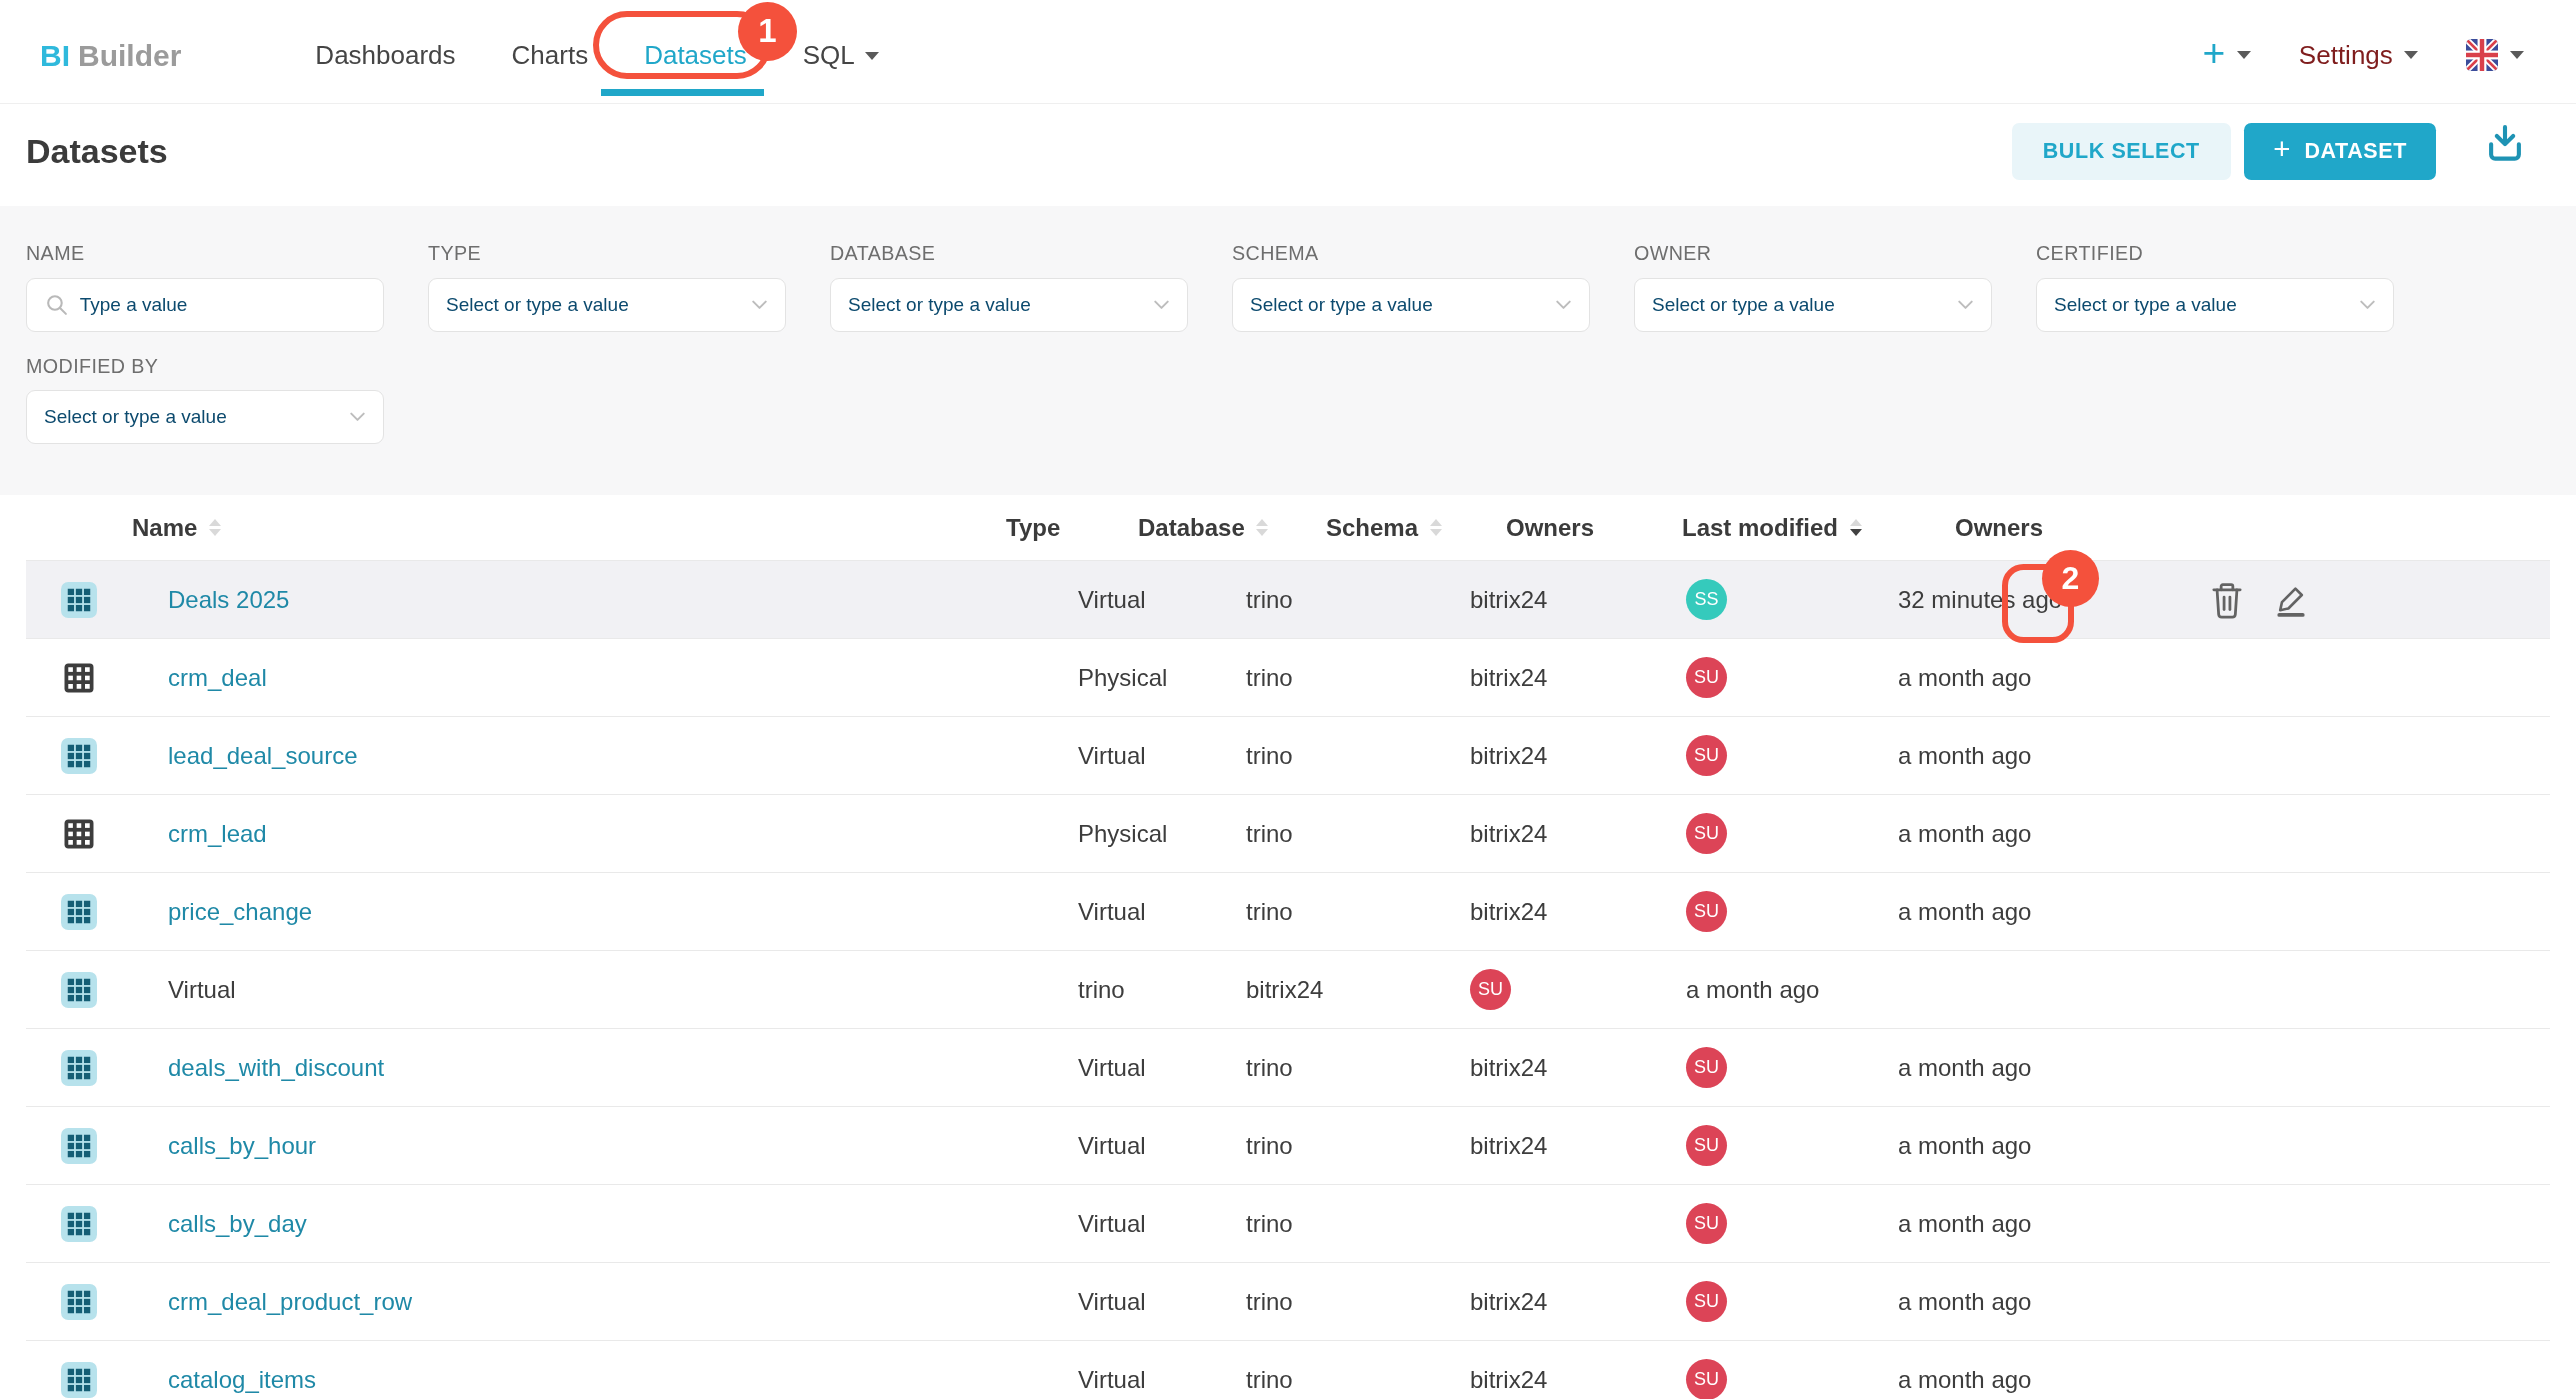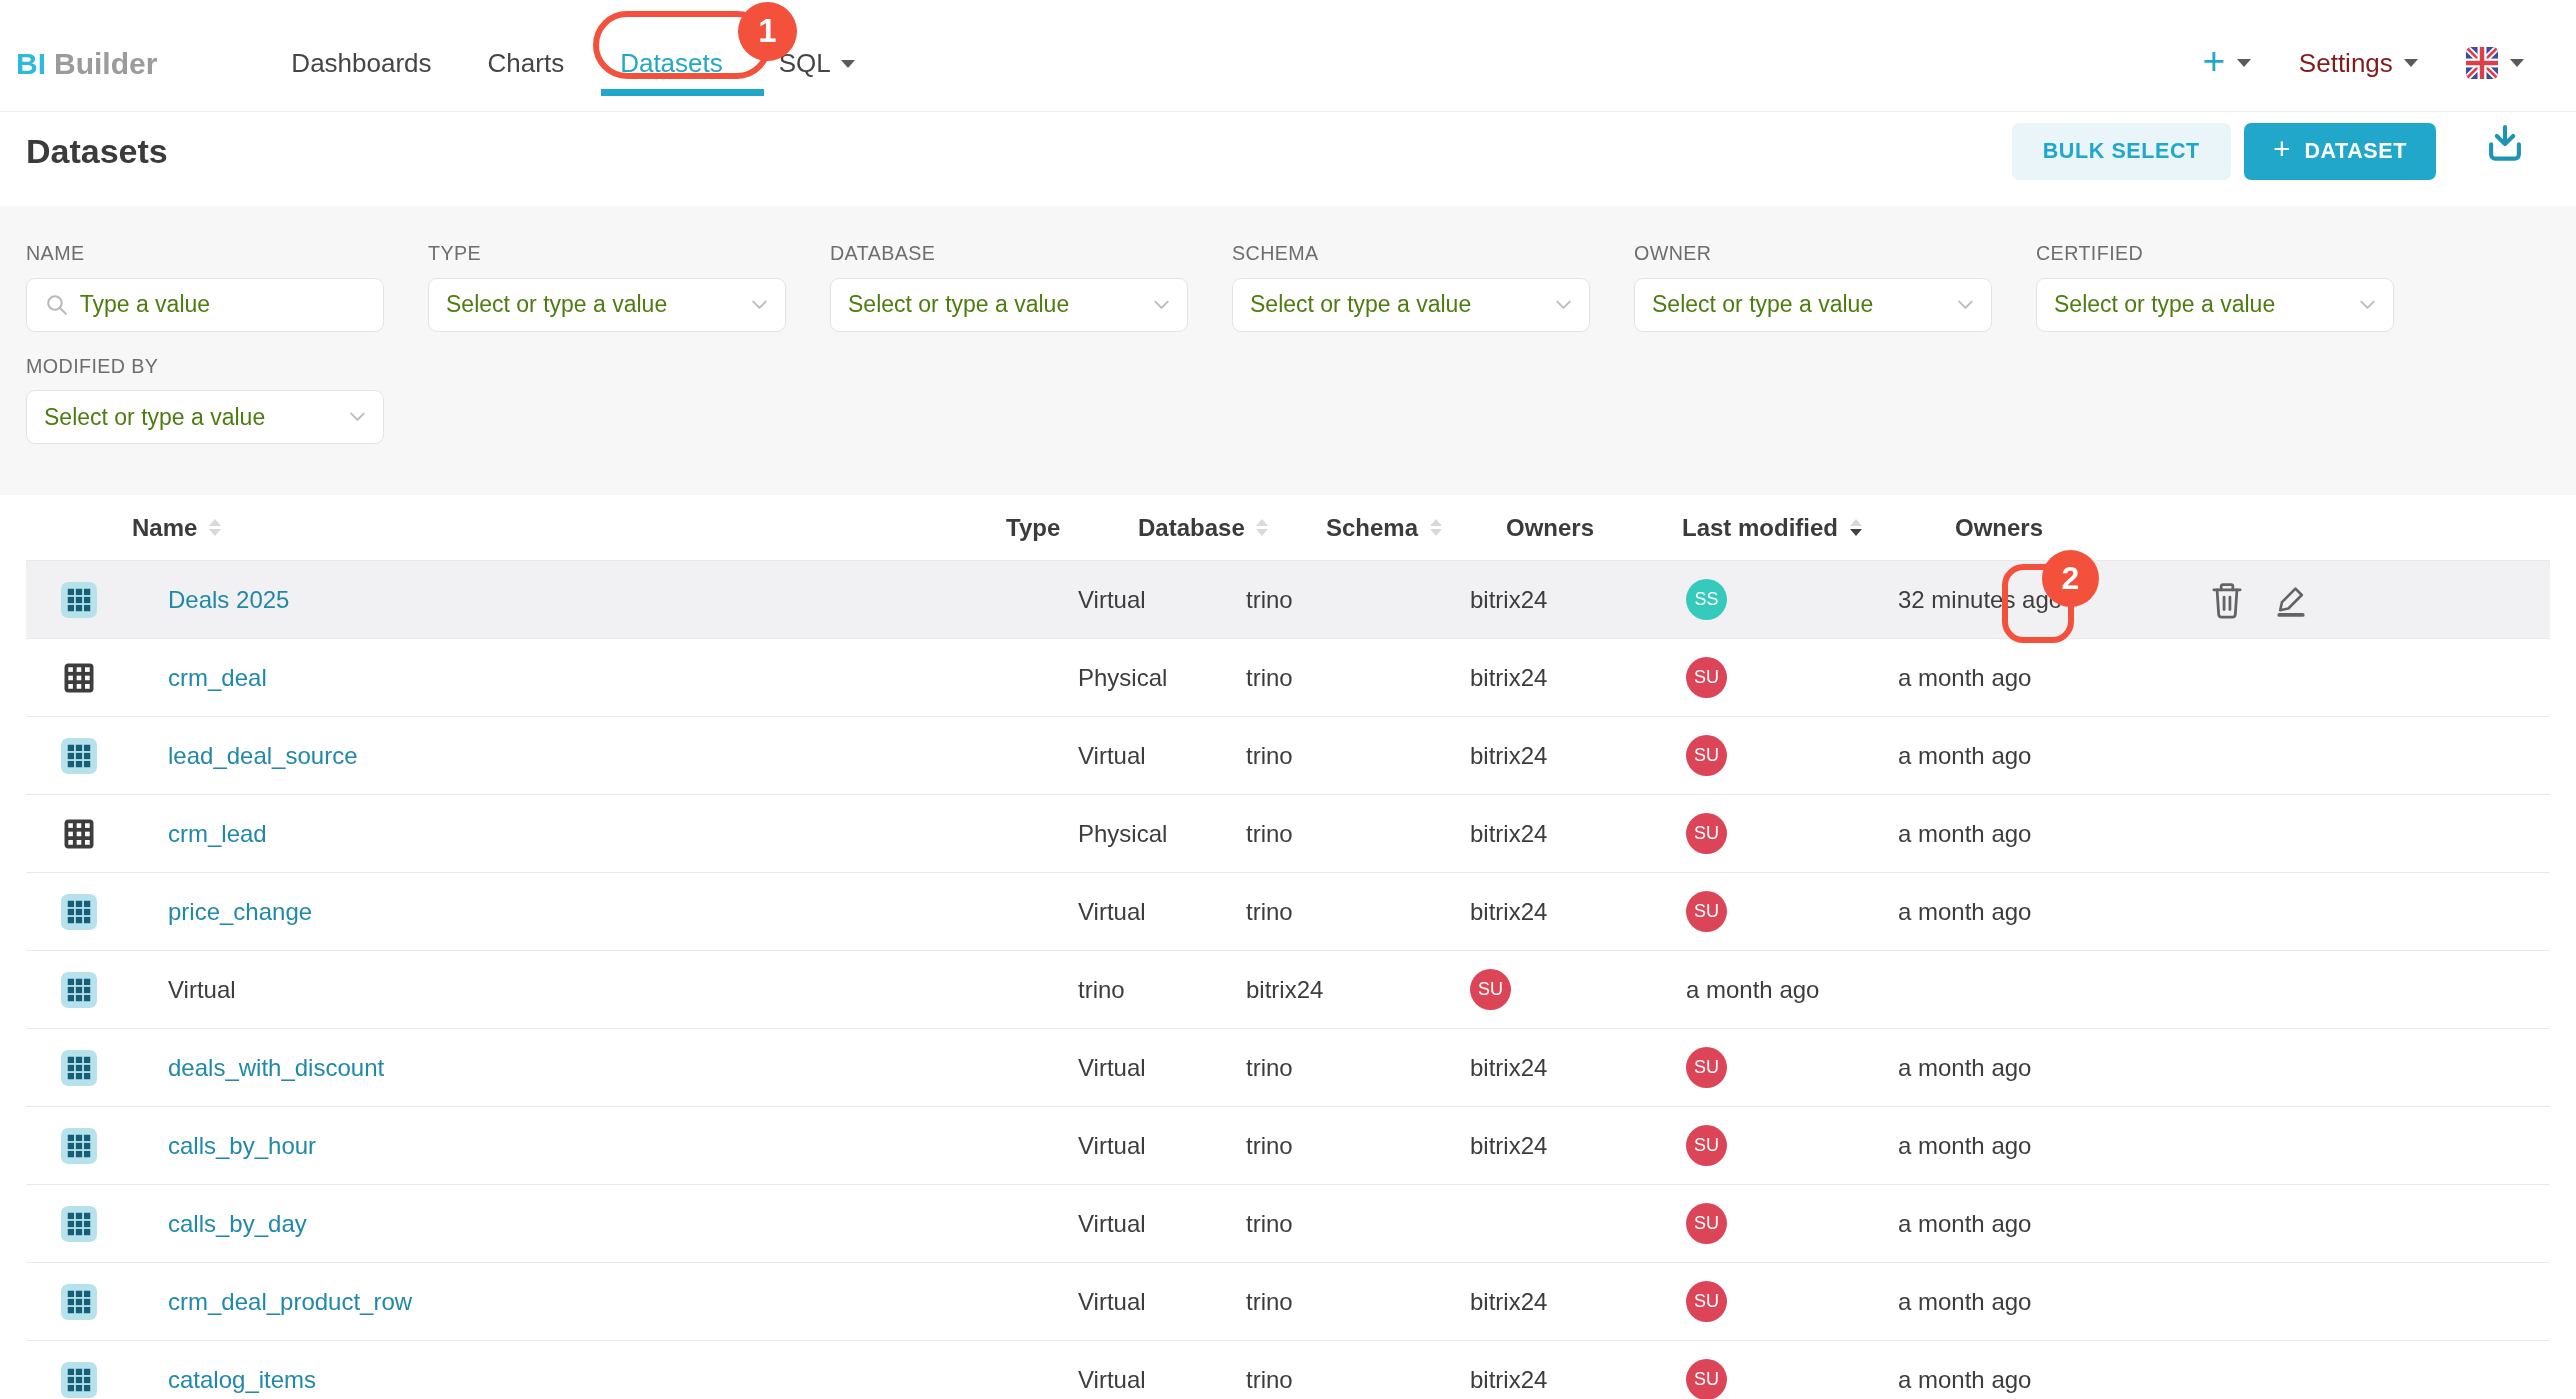--- a/index.html
+++ b/index.html
@@ -4,23 +4,23 @@
 <style>
   * { box-sizing: border-box; margin: 0; padding: 0; }
   html,body { width: 2576px; height: 1400px; }
   body {
     position: relative; overflow: hidden; background: #ffffff;
     font-family: "Liberation Sans", "DejaVu Sans", sans-serif; color: #3d3d3d;
   }
 
   
   .navbar {
-    position: absolute; top: 16px; left: 0; width: 2576px; height: 96px;
+    position: absolute; top: 8px; left: 0; width: 2576px; height: 96px;
     background: #fff; border-bottom: 0.9px solid #efefef;
-    display: flex; align-items: center; padding: 0 52px 0 16px; z-index: 10;
+    display: flex; align-items: center; padding: 0 52px 0 40px; z-index: 10;
   }
   .logo { display: flex; align-items: baseline; gap: 8px; font-size: 30px; font-weight: 700; }
   .logo .bi { color: #2fb9dc; }
   .logo .builder { color: #9b9b9b; }
   .nav-items { display: flex; align-items: center; margin-left: 134px; gap: 56px; }
   .nav-item { font-size: 26px; color: #454545; display: flex; align-items: center; gap: 10.7px; cursor: pointer; white-space: nowrap; }
   .nav-item.active { color: #20a7c9; }
   .caret-down { width: 0; height: 0; border-left: 7.2px solid transparent; border-right: 7.2px solid transparent; border-top: 8px solid #5a5a5a; display: inline-block; }
   .nav-right { margin-left: auto; display: flex; align-items: center; gap: 48px; }
   .nav-group { display: flex; align-items: center; gap: 11.6px; cursor: pointer; }
@@ -48,21 +48,21 @@
   .filters-section {
     position: absolute; top: 206px; left: 0; width: 2576px; height: 289px;
     background: #f7f7f8; padding: 36px 26px 0;
   }
   .filter-row { display: flex; gap: 44px; }
   .filter-row + .filter-row { margin-top: 23px; }
   .filter { width: 358px; }
   .filter-label { font-size: 19.7px; color: #6e6e6e; letter-spacing: 0.4px; margin-bottom: 12.5px; }
   .filter-box { position: relative; height: 54px; background: #fff; border: 1.8px solid #e3e3e3;
                 border-radius: 9px; display: flex; align-items: center; padding: 0 41px 0 17px; cursor: text; }
-  .filter-box .ph { font-size: 23px; color: #4d7c0f; white-space: nowrap; overflow: hidden; }
+  .filter-box .ph { font-size: 19px; color: #0c4a6e; white-space: nowrap; overflow: hidden; }
   .search-ic { display: flex; margin-right: 10.7px; flex: none; }
   .chev { position: absolute; right: 14.3px; top: 14.3px; display: flex; }
 
   
   .table { position: absolute; top: 495px; left: 26px; width: 2524px; background: #fff; }
   .t-header, .t-row {
     display: grid;
     grid-template-columns: 106px 874px 132px 188px 180px 176px 273px 1fr;
     align-items: center;
   }

